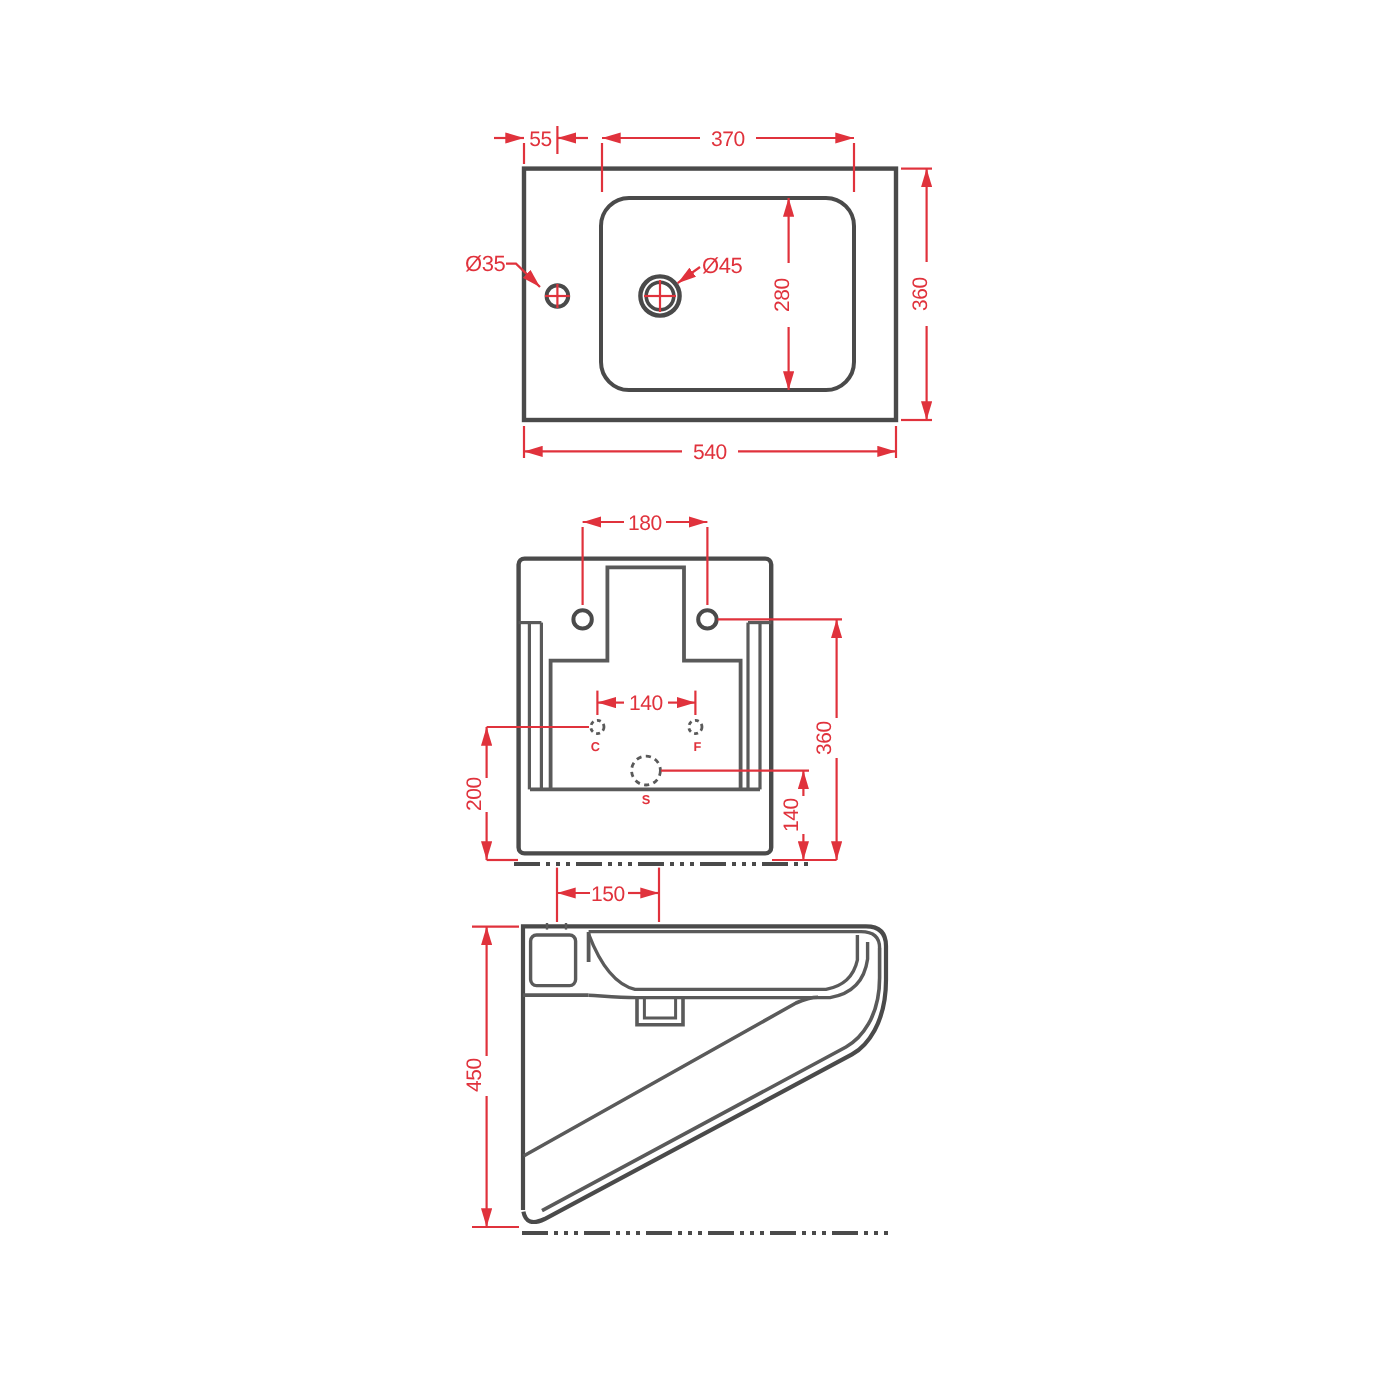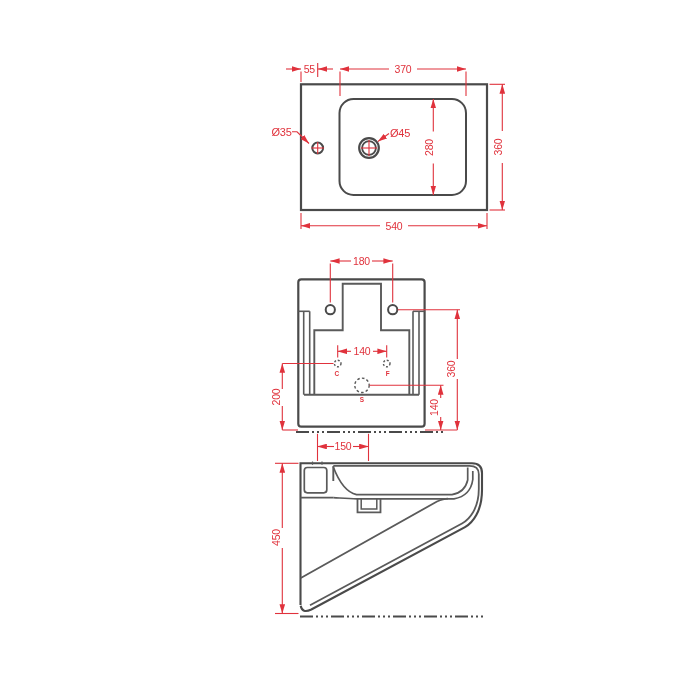--- a/index.html
+++ b/index.html
@@ -1,16 +1,16 @@
 <!DOCTYPE html>
 <html><head>
 <meta charset="utf-8">
 <style>
   html,body{margin:0;padding:0;background:#ffffff;}
-  .stage{width:562px;height:700px;background:#fff;position:relative;font-family:"Liberation Sans",sans-serif;padding-left:39px;}
+  .stage{width:562px;height:700px;background:#fff;position:relative;font-family:"Liberation Sans",sans-serif;}
   svg{display:block;}
   .ink{stroke:#4a4a4a;fill:none;}
   .ink2{stroke:#5a5a5a;fill:none;}
   .red{stroke:#e0323c;fill:none;stroke-width:1.1;}
   text.dim{fill:#e0323c;font-family:"Liberation Sans",sans-serif;font-size:10.5px;text-anchor:middle;letter-spacing:-0.2px;}
   text.dia{fill:#e0323c;font-family:"Liberation Sans",sans-serif;font-size:11px;text-anchor:start;letter-spacing:-0.2px;}
   text.tap{fill:#e0323c;font-family:"Liberation Sans",sans-serif;font-size:6.4px;font-weight:bold;text-anchor:middle;}
 </style>
 </head>
 <body>

